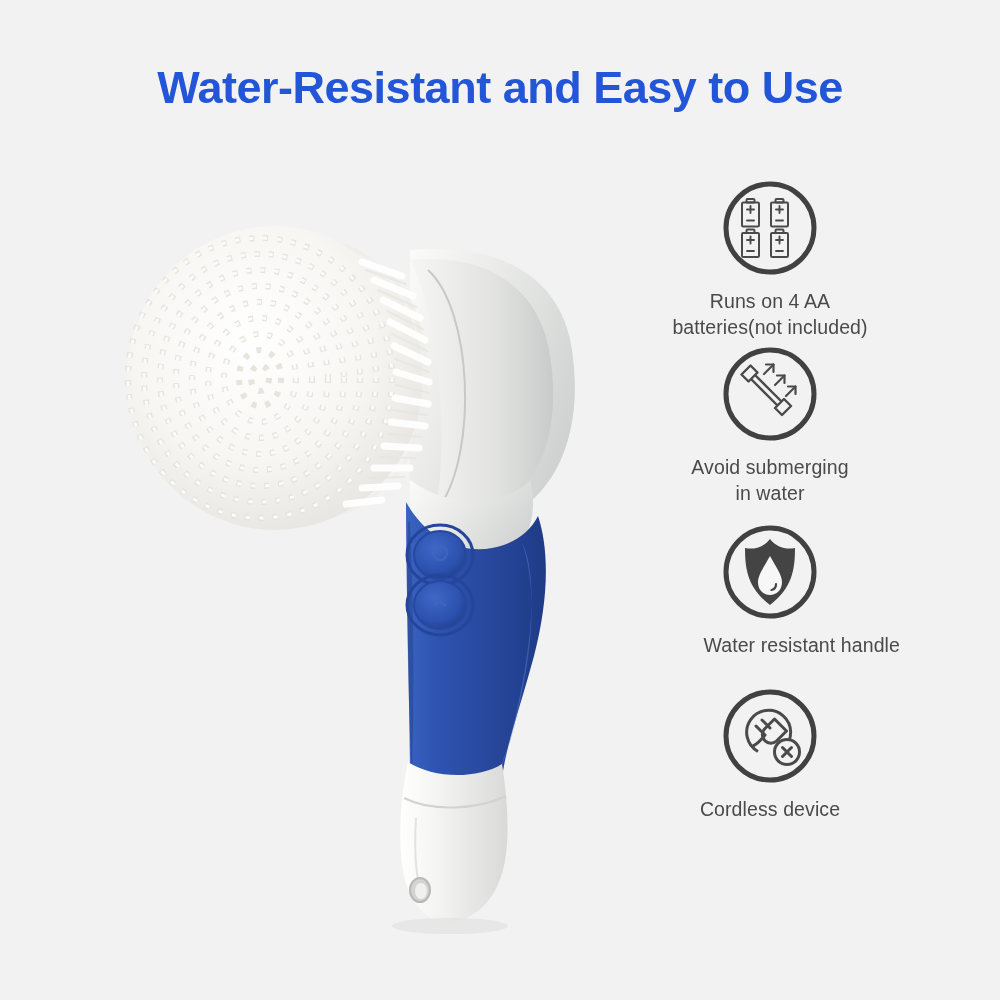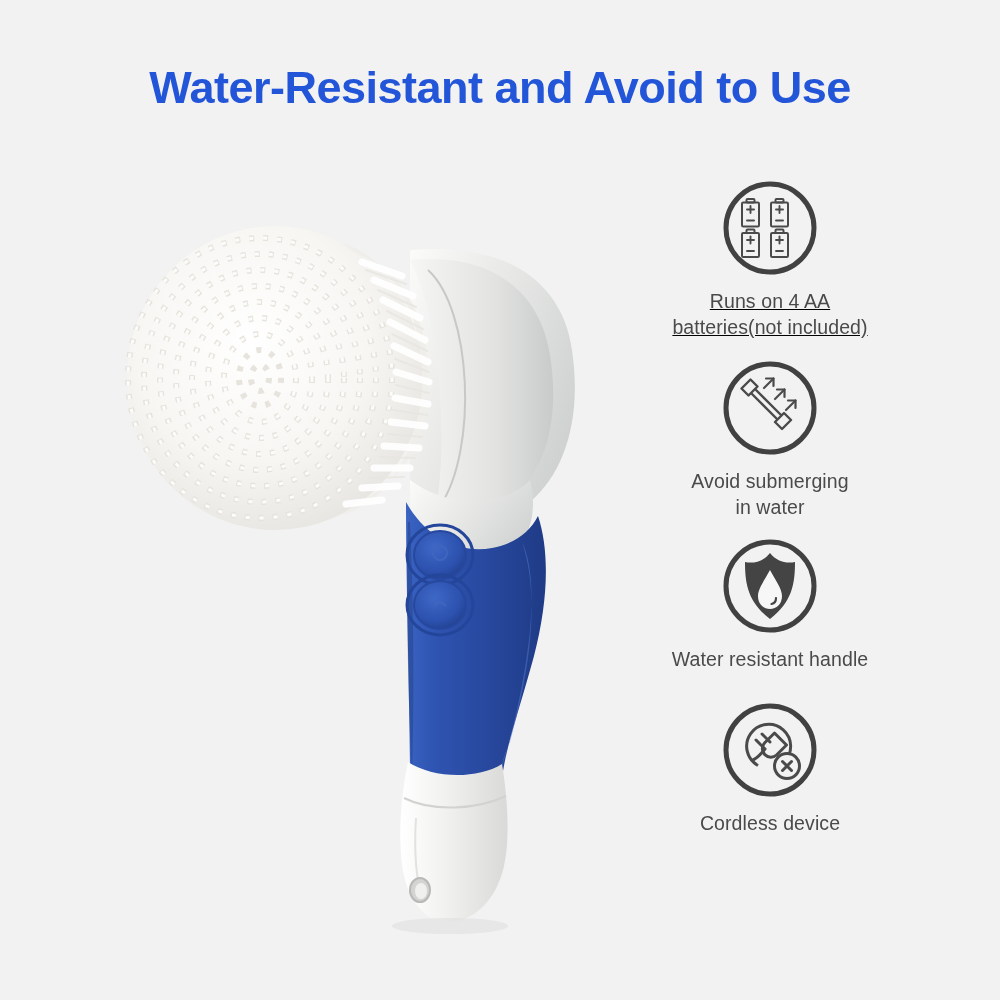--- a/index.html
+++ b/index.html
@@ -57,28 +57,28 @@
     margin: 0 auto 10px auto;
     display: block;
   }
   .feature-label {
     font-size: 19.5px;
     line-height: 26px;
     color: #4a4a4a;
     white-space: pre-line;
     letter-spacing: 0.1px;
   }
-  .f0 { margin-bottom: 18px; text-decoration: underline; }
+  .f0 { margin-bottom: 4px; }
   .f1 { margin-bottom: 16px; }
-  .f2 { margin-bottom: 28px; }
+  .f2 { margin-bottom: 28px; text-align: right; }
 </style>
 </head>
 <body>
 
-<div class="title">Water-Resistant and Avoid to Use</div>
+<div class="title">Water-Resistant and Easy to Use</div>
 
 <div class="product">
   <svg width="520" height="800" viewBox="0 0 520 800" xmlns="http://www.w3.org/2000/svg">
     <defs>
       <radialGradient id="brushGrad" cx="42%" cy="38%" r="72%">
         <stop offset="0%" stop-color="#ffffff"></stop>
         <stop offset="55%" stop-color="#f7f6f3"></stop>
         <stop offset="100%" stop-color="#e3e1dc"></stop>
       </radialGradient>
       <linearGradient id="housingGrad" x1="0%" y1="0%" x2="100%" y2="60%">

